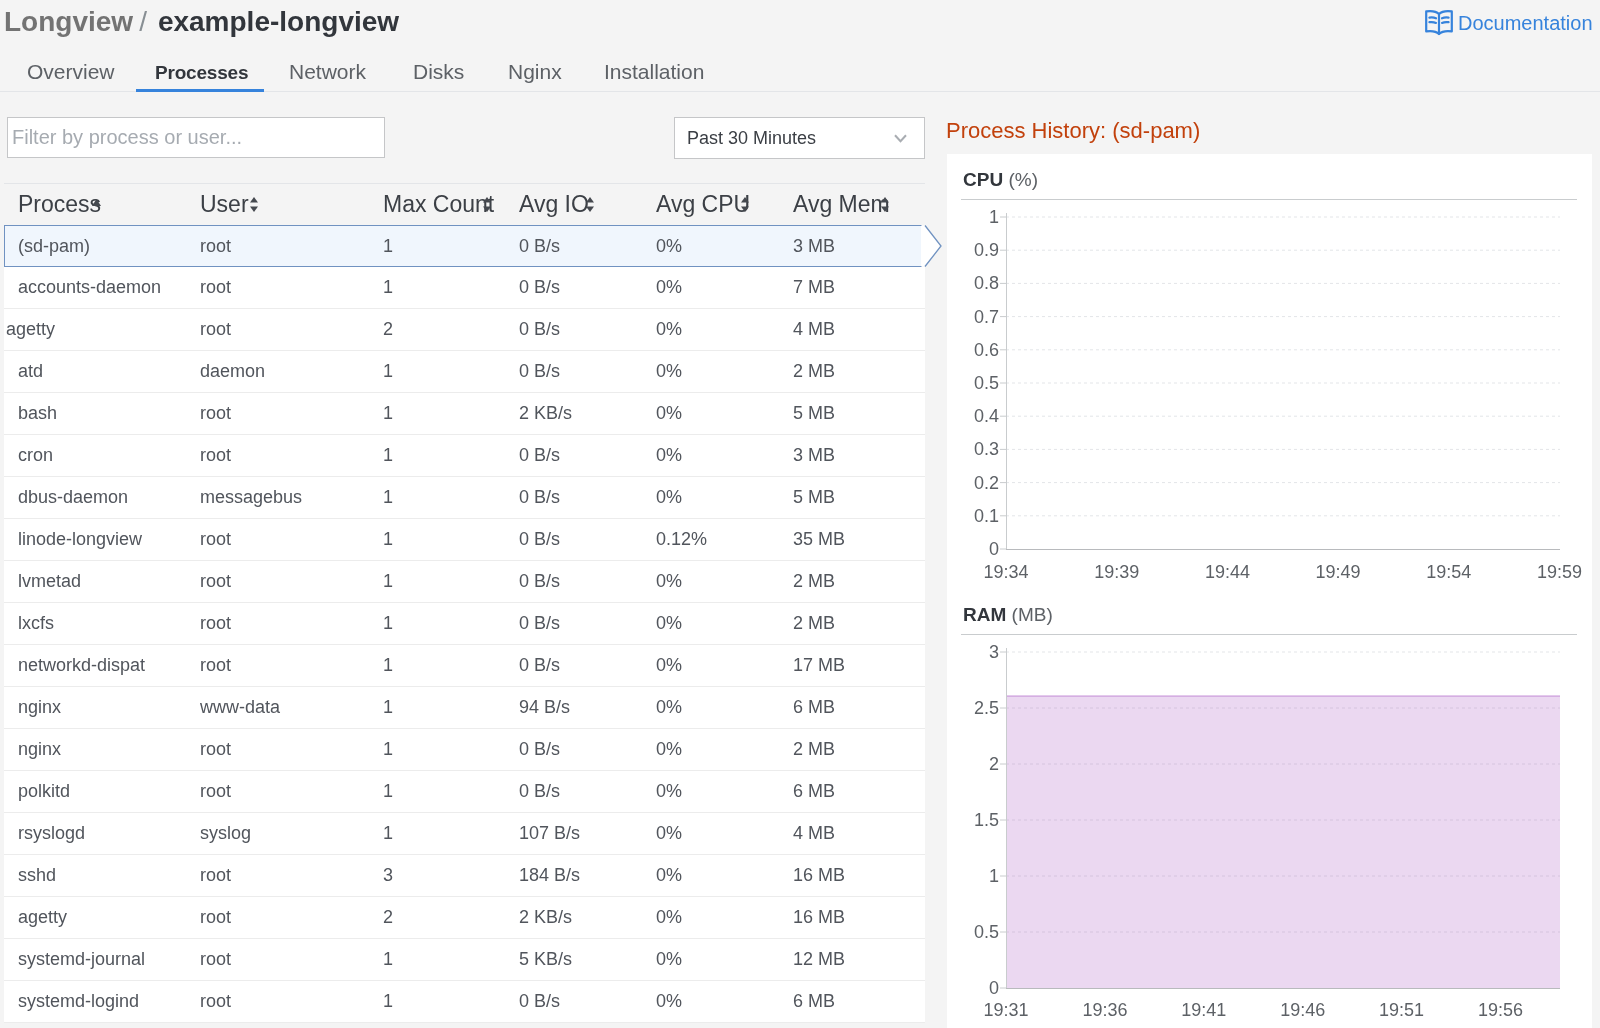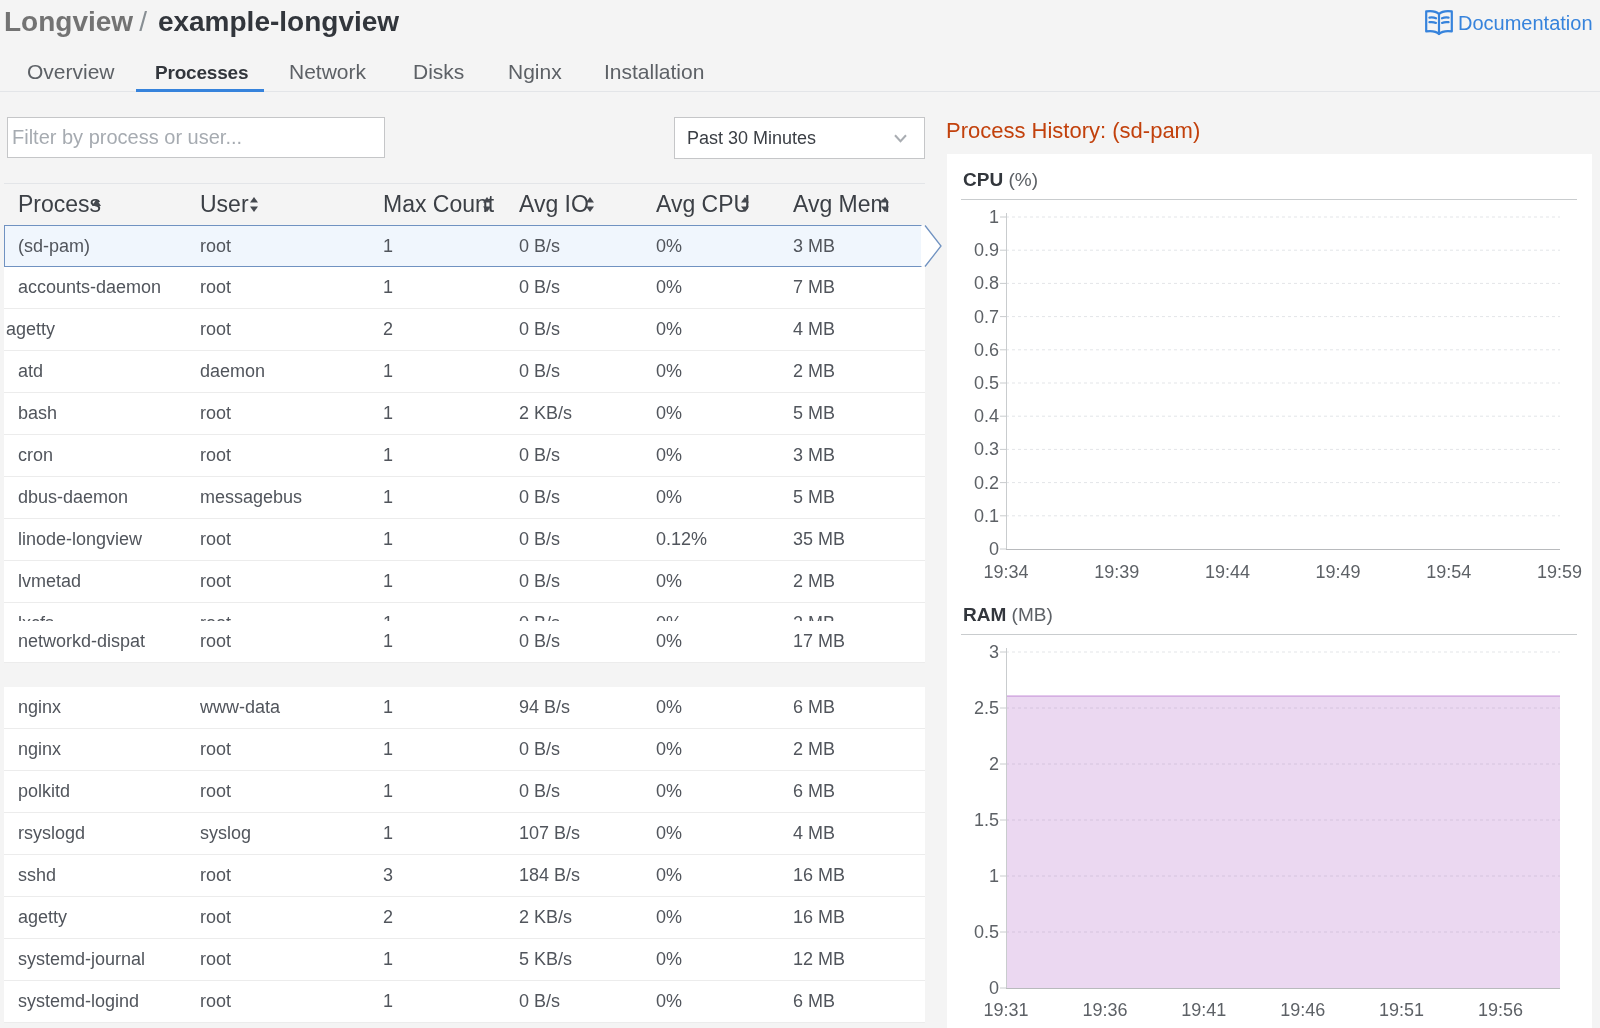--- a/index.html
+++ b/index.html
@@ -157,21 +157,21 @@
 <div class="cell" style="left:789px;">2 MB</div>
 </div>
 <div class="row" style="top:419px;">
 <div class="cell" style="left:14px;">lxcfs</div>
 <div class="cell" style="left:196px;">root</div>
 <div class="cell" style="left:379px;">1</div>
 <div class="cell" style="left:515px;">0 B/s</div>
 <div class="cell" style="left:652px;">0%</div>
 <div class="cell" style="left:789px;">2 MB</div>
 </div>
-<div class="row" style="top:437px;">
+<div class="row" style="top:461px;">
 <div class="cell" style="left:14px;">networkd-dispat</div>
 <div class="cell" style="left:196px;">root</div>
 <div class="cell" style="left:379px;">1</div>
 <div class="cell" style="left:515px;">0 B/s</div>
 <div class="cell" style="left:652px;">0%</div>
 <div class="cell" style="left:789px;">17 MB</div>
 </div>
 <div class="row" style="top:503px;">
 <div class="cell" style="left:14px;">nginx</div>
 <div class="cell" style="left:196px;">www-data</div>

